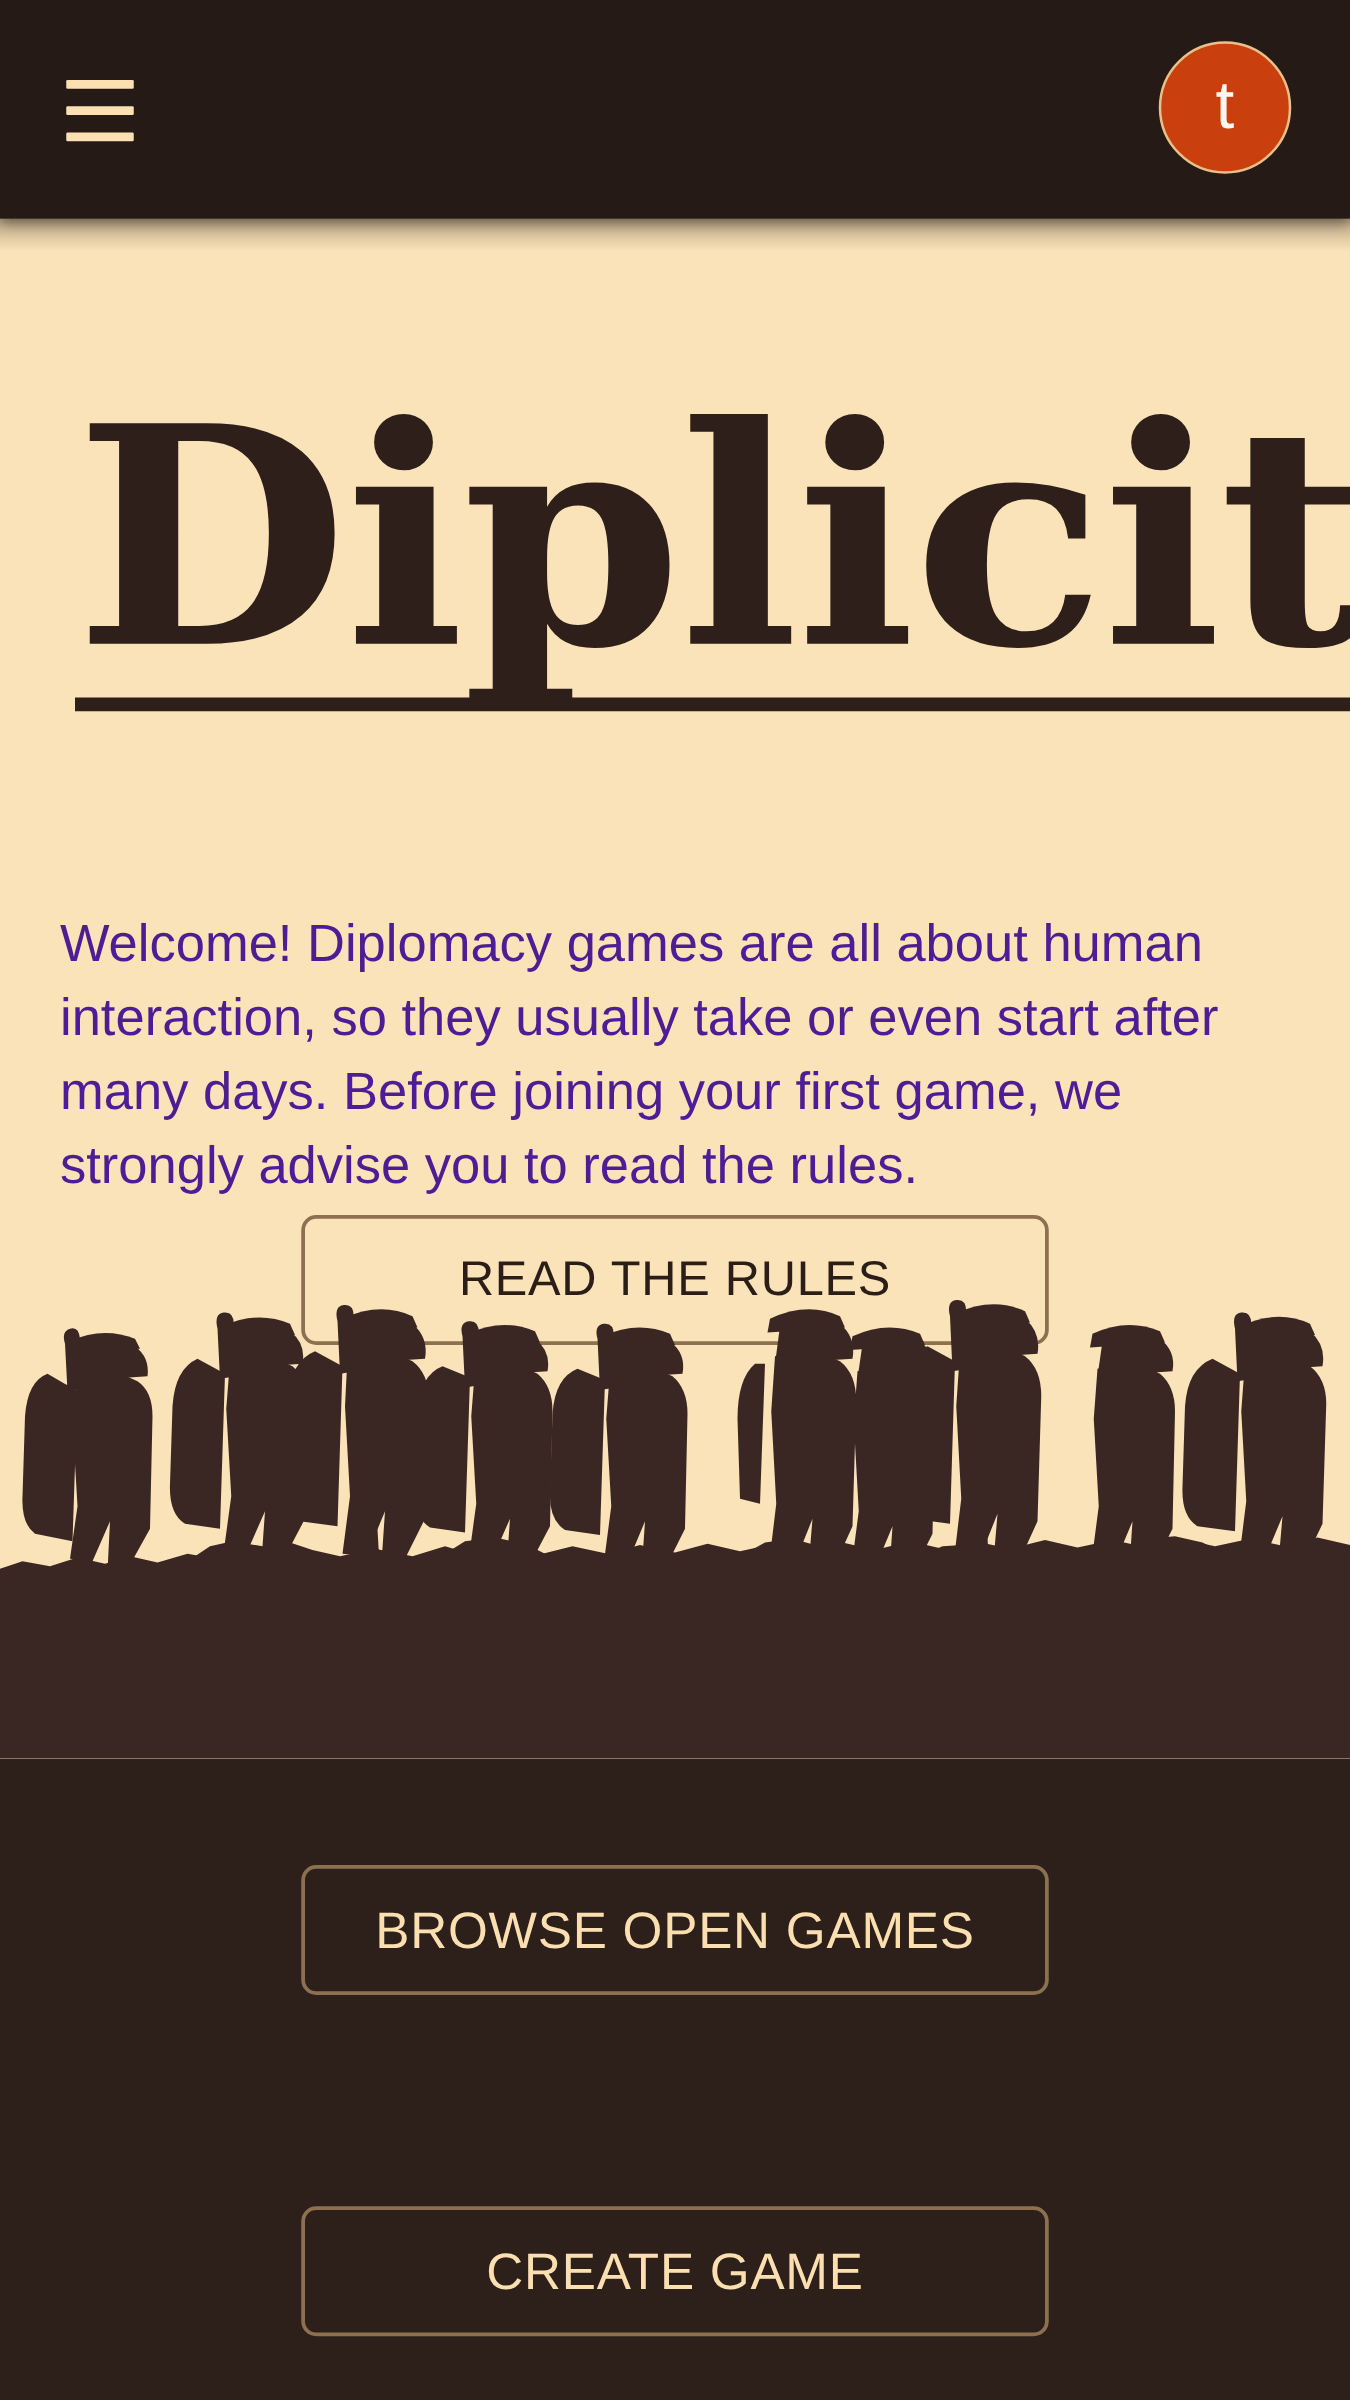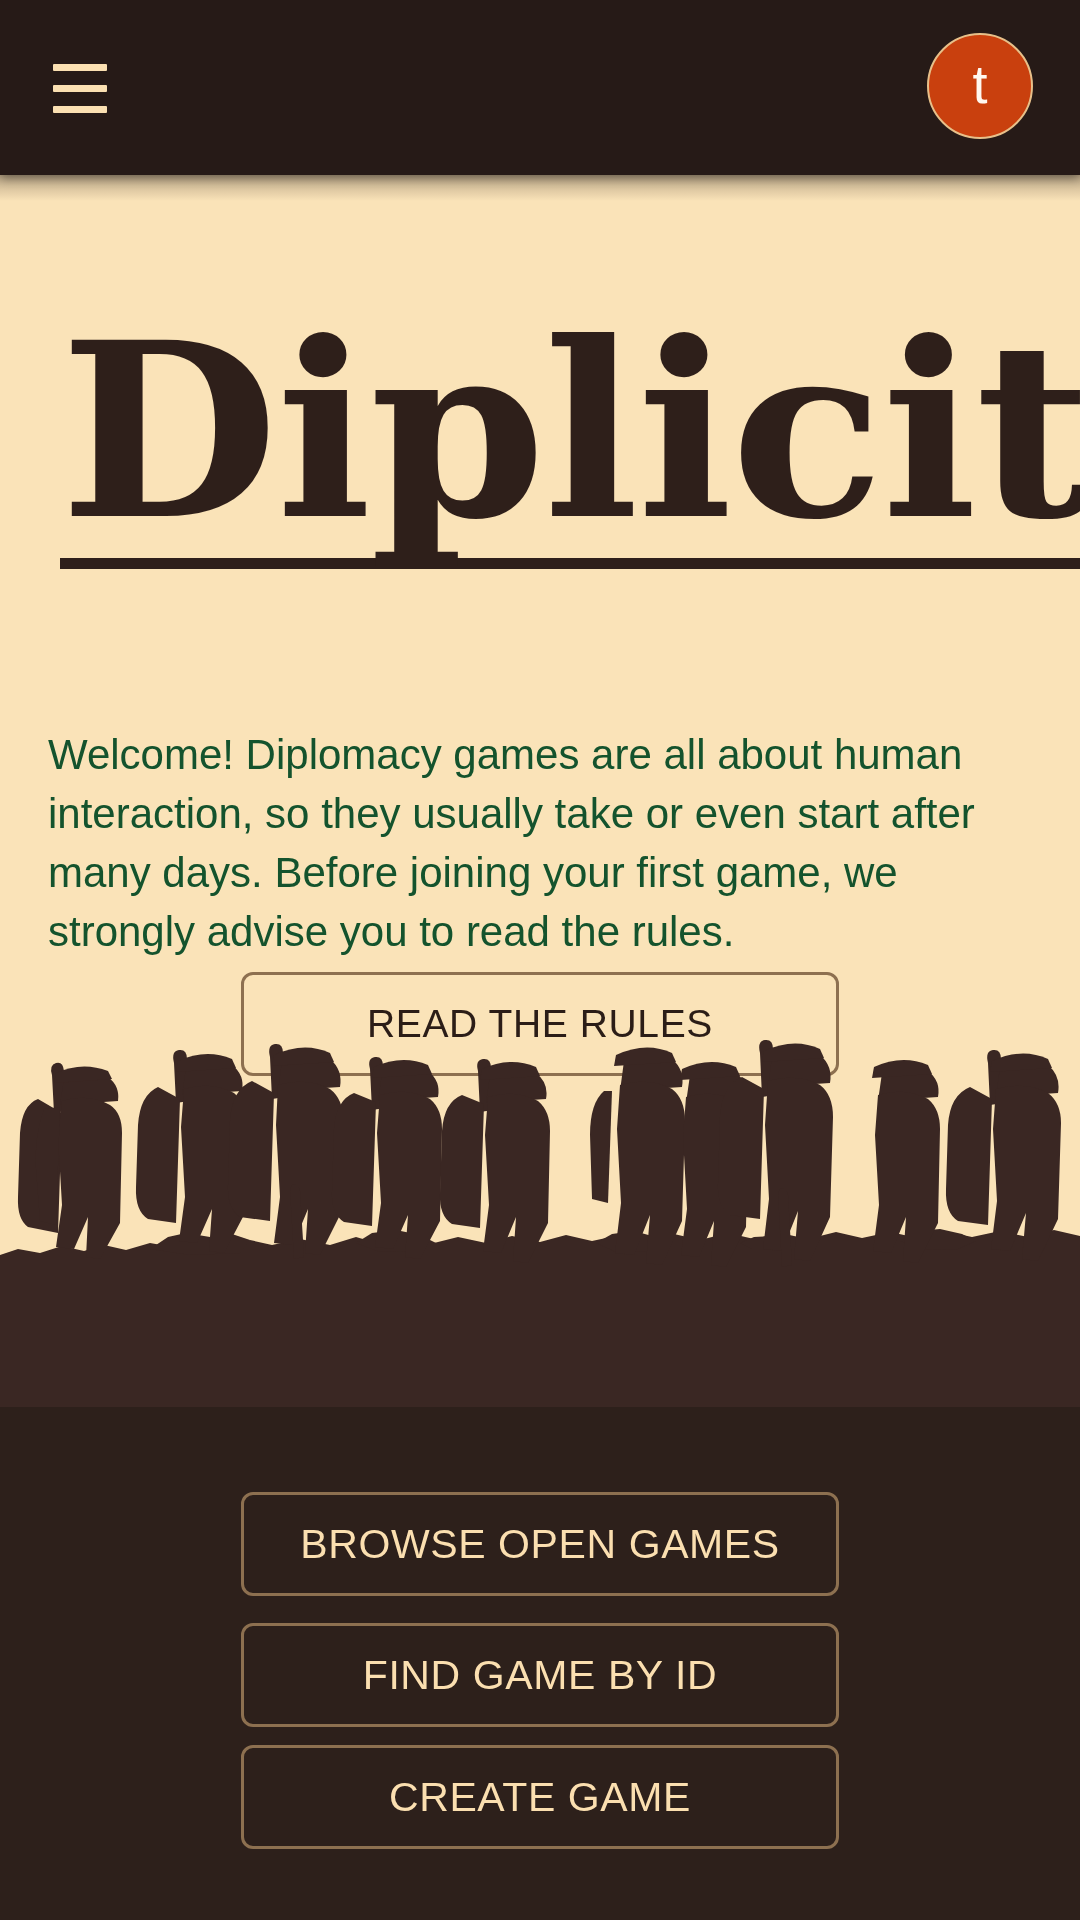--- a/index.html
+++ b/index.html
@@ -109,21 +109,21 @@
     padding-bottom: 6px;
     transform: scaleX(1.04);
     transform-origin: left center;
   }
 
   .intro {
     position: absolute;
     left: 48px;
     top: 508px;
     width: 975px;
-    color: #14532d;
+    color: #4c1d95;
     font-family: "Liberation Sans", sans-serif;
     font-size: 42px;
     line-height: 59px;
     font-weight: 400;
   }
 
   .btn {
     box-sizing: border-box;
     display: flex;
     align-items: center;
@@ -173,21 +173,21 @@
     width: 598px;
     height: 104px;
     border: 3px solid #8d7050;
     background: transparent;
     color: #fbdfb0;
     font-size: 41px;
     font-weight: 400;
   }
   .fb1 { top: 85px; }
   .fb2 { top: 216px; }
-  .fb3 { top: 338px; }
+  .fb3 { top: 358px; }
 </style>
 </head>
 <body>
 
 <div id="app">
 
   <div class="appbar">
     <div class="menu-btn">
       <span class="menu-bar"></span>
       <span class="menu-bar"></span>
@@ -317,21 +317,18 @@
           </g>
         </g>
       </svg>
     </div>
   </div>
 
   <div class="footer">
     <div class="btn btn-outline-dark fb1">
       <span>BROWSE OPEN GAMES</span>
     </div>
-    <div class="btn btn-outline-dark fb2">
-      <span>FIND GAME BY ID</span>
-    </div>
     <div class="btn btn-outline-dark fb3">
       <span>CREATE GAME</span>
     </div>
   </div>
 
 </div>
 
 </body></html>

